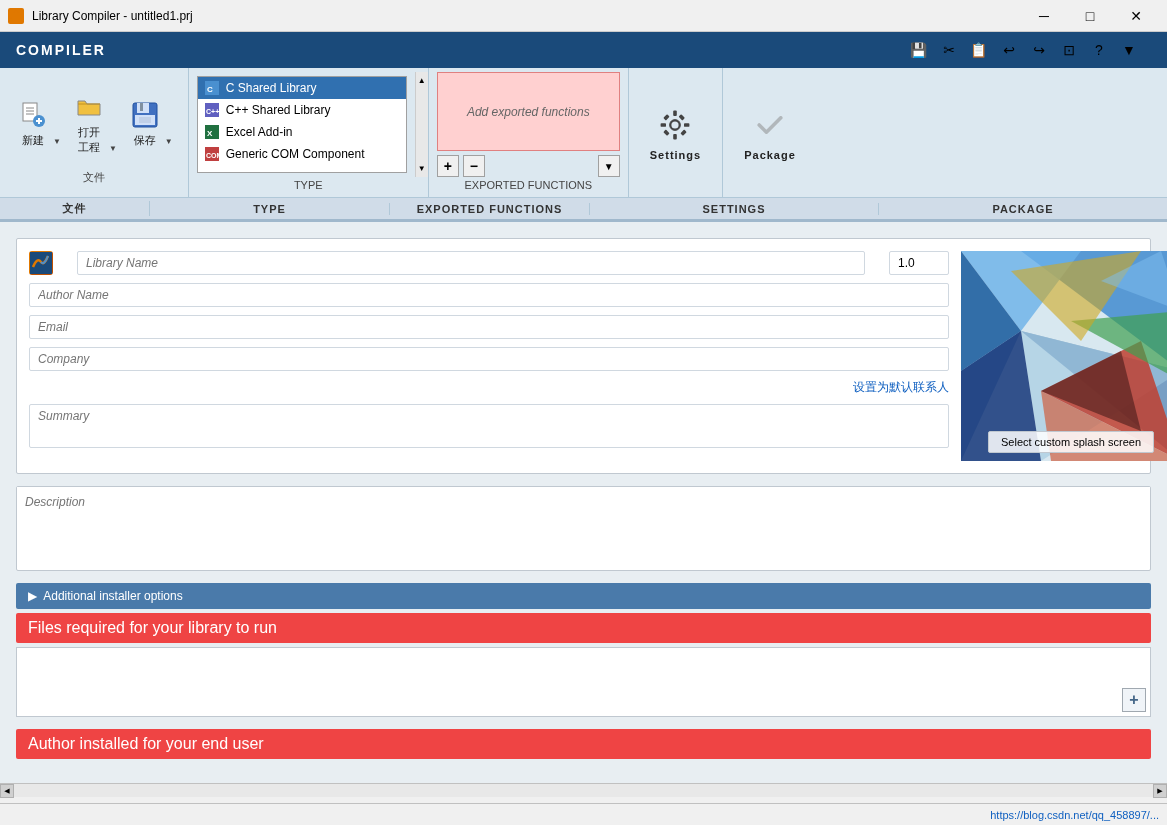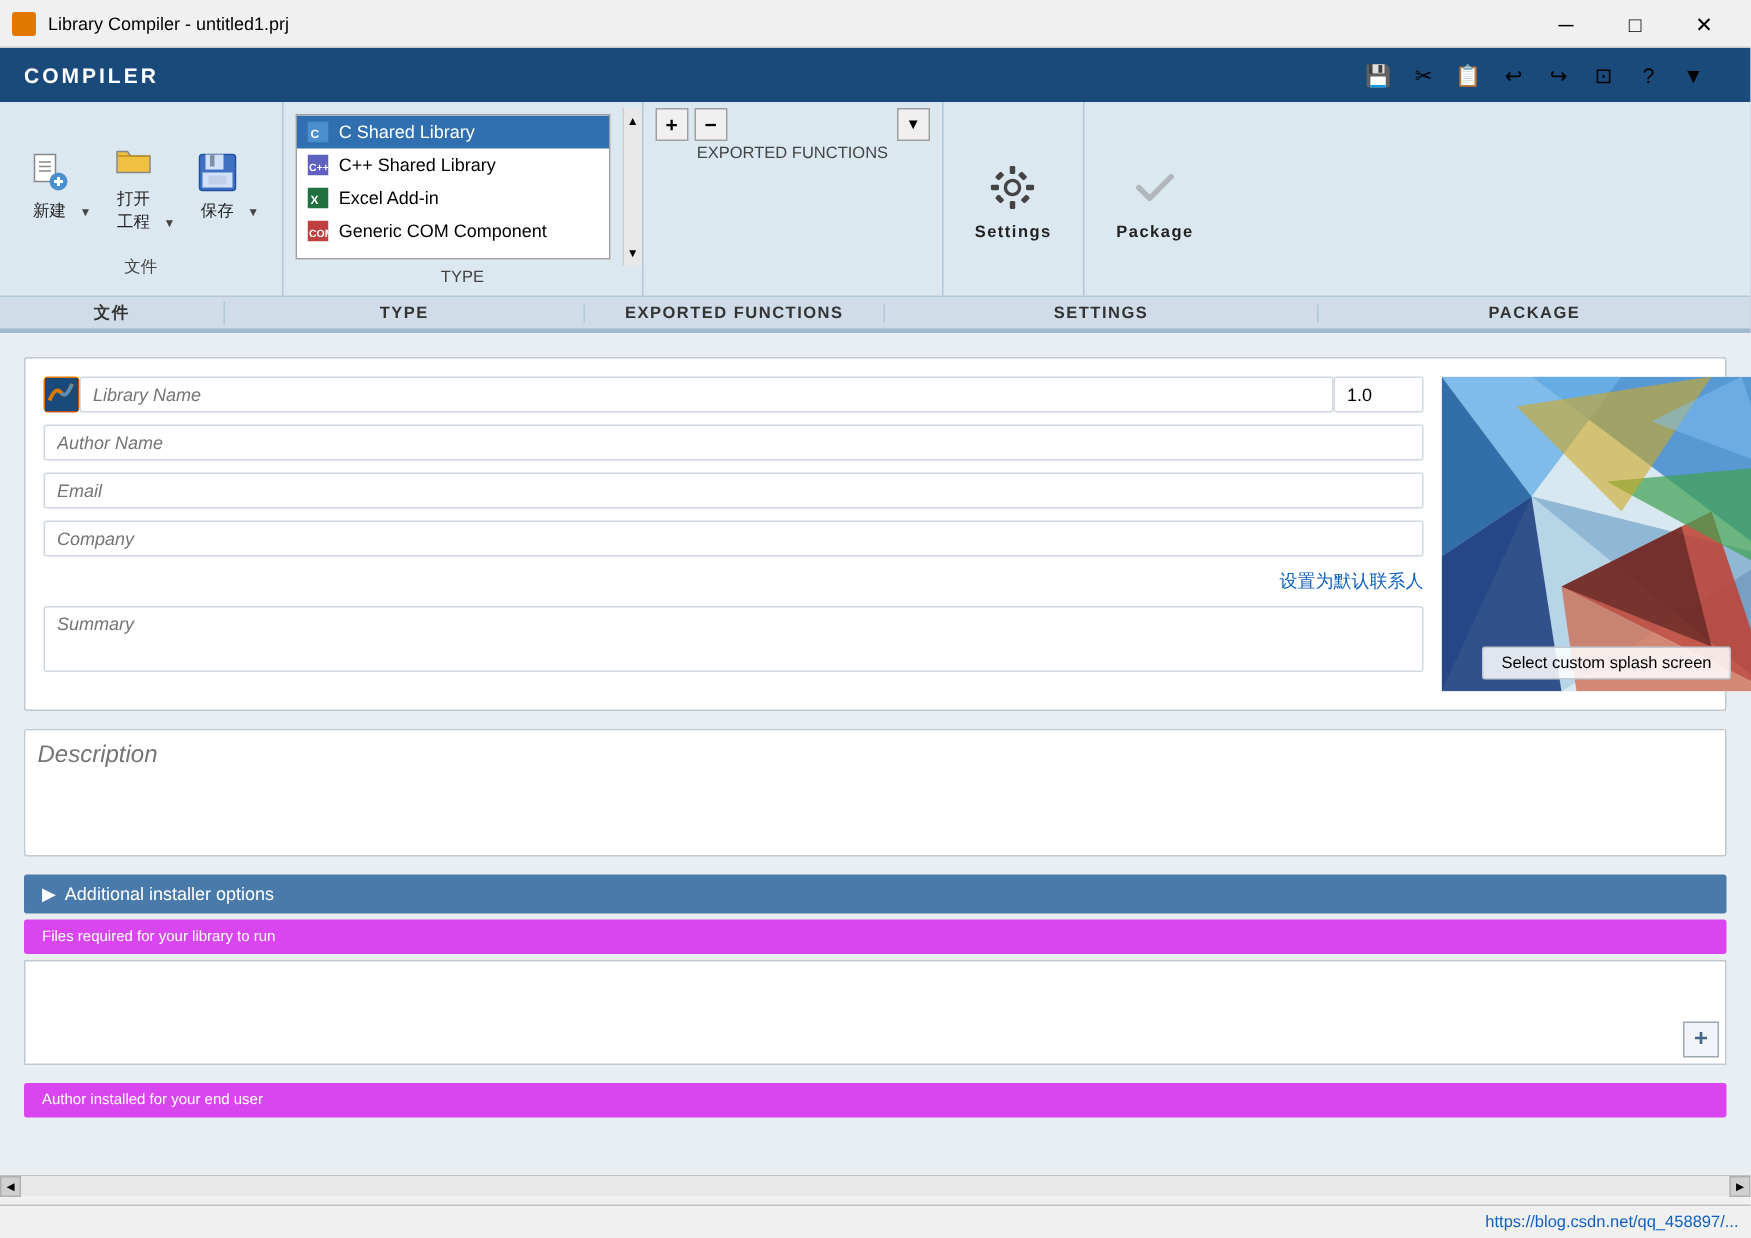--- a/index.html
+++ b/index.html
@@ -288,21 +288,21 @@
     .info-left {
       flex: 1;
       display: flex;
       flex-direction: column;
       gap: 8px;
     }
 
     .library-name-row {
       display: flex;
       align-items: center;
-      gap: 0;
+      gap: 24px;
     }
     .matlab-icon {
       width: 24px;
       height: 24px;
       background: linear-gradient(135deg, #e07800 50%, #c05000 50%);
       border-radius: 3px;
       display: flex;
       align-items: center;
       justify-content: center;
       color: white;
@@ -390,21 +390,21 @@
     .desc-box {
       background: white;
       border: 1px solid #c0c8d0;
       border-radius: 2px;
       margin-bottom: 12px;
     }
     .desc-textarea {
       width: 100%;
       border: none;
       padding: 8px;
-      font-size: 16px;
+      font-size: 12px;
       color: #999;
       font-style: italic;
       resize: none;
       height: 80px;
       background: white;
       font-family: inherit;
     }
 
     
     .section-header {
@@ -414,24 +414,24 @@
       font-size: 12px;
       cursor: pointer;
       margin-bottom: 4px;
       border-radius: 2px;
       display: flex;
       align-items: center;
       gap: 6px;
     }
 
     .section-header-plain {
-      background: #d946ef;
+      background: #ef4444;
       color: white;
       padding: 6px 12px;
-      font-size: 10px;
+      font-size: 16px;
       margin-bottom: 4px;
       border-radius: 2px;
       display: flex;
       align-items: center;
       gap: 6px;
     }
 
     .files-box {
       background: white;
       border: 1px solid #c0c8d0;
@@ -625,20 +625,23 @@
         <div class="type-scroll">
           <span style="cursor:pointer;font-size:8px;">▲</span>
           <div style="flex:1"></div>
           <span style="cursor:pointer;font-size:8px;">▼</span>
         </div>
       </div>
       <div class="type-section-label">TYPE</div>
     </div>
 
     <div class="exported-section">
+      <div class="exported-box">
+        <span style="text-align:center; padding: 8px;">Add exported functions</span>
+      </div>
       <div class="exported-controls">
         <button class="exp-btn">+</button>
         <button class="exp-btn">−</button>
         <div style="flex:1"></div>
         <button class="exp-btn" style="font-size:10px;">▼</button>
       </div>
       <div class="exported-label">EXPORTED FUNCTIONS</div>
     </div>
 
     <div class="action-section">

